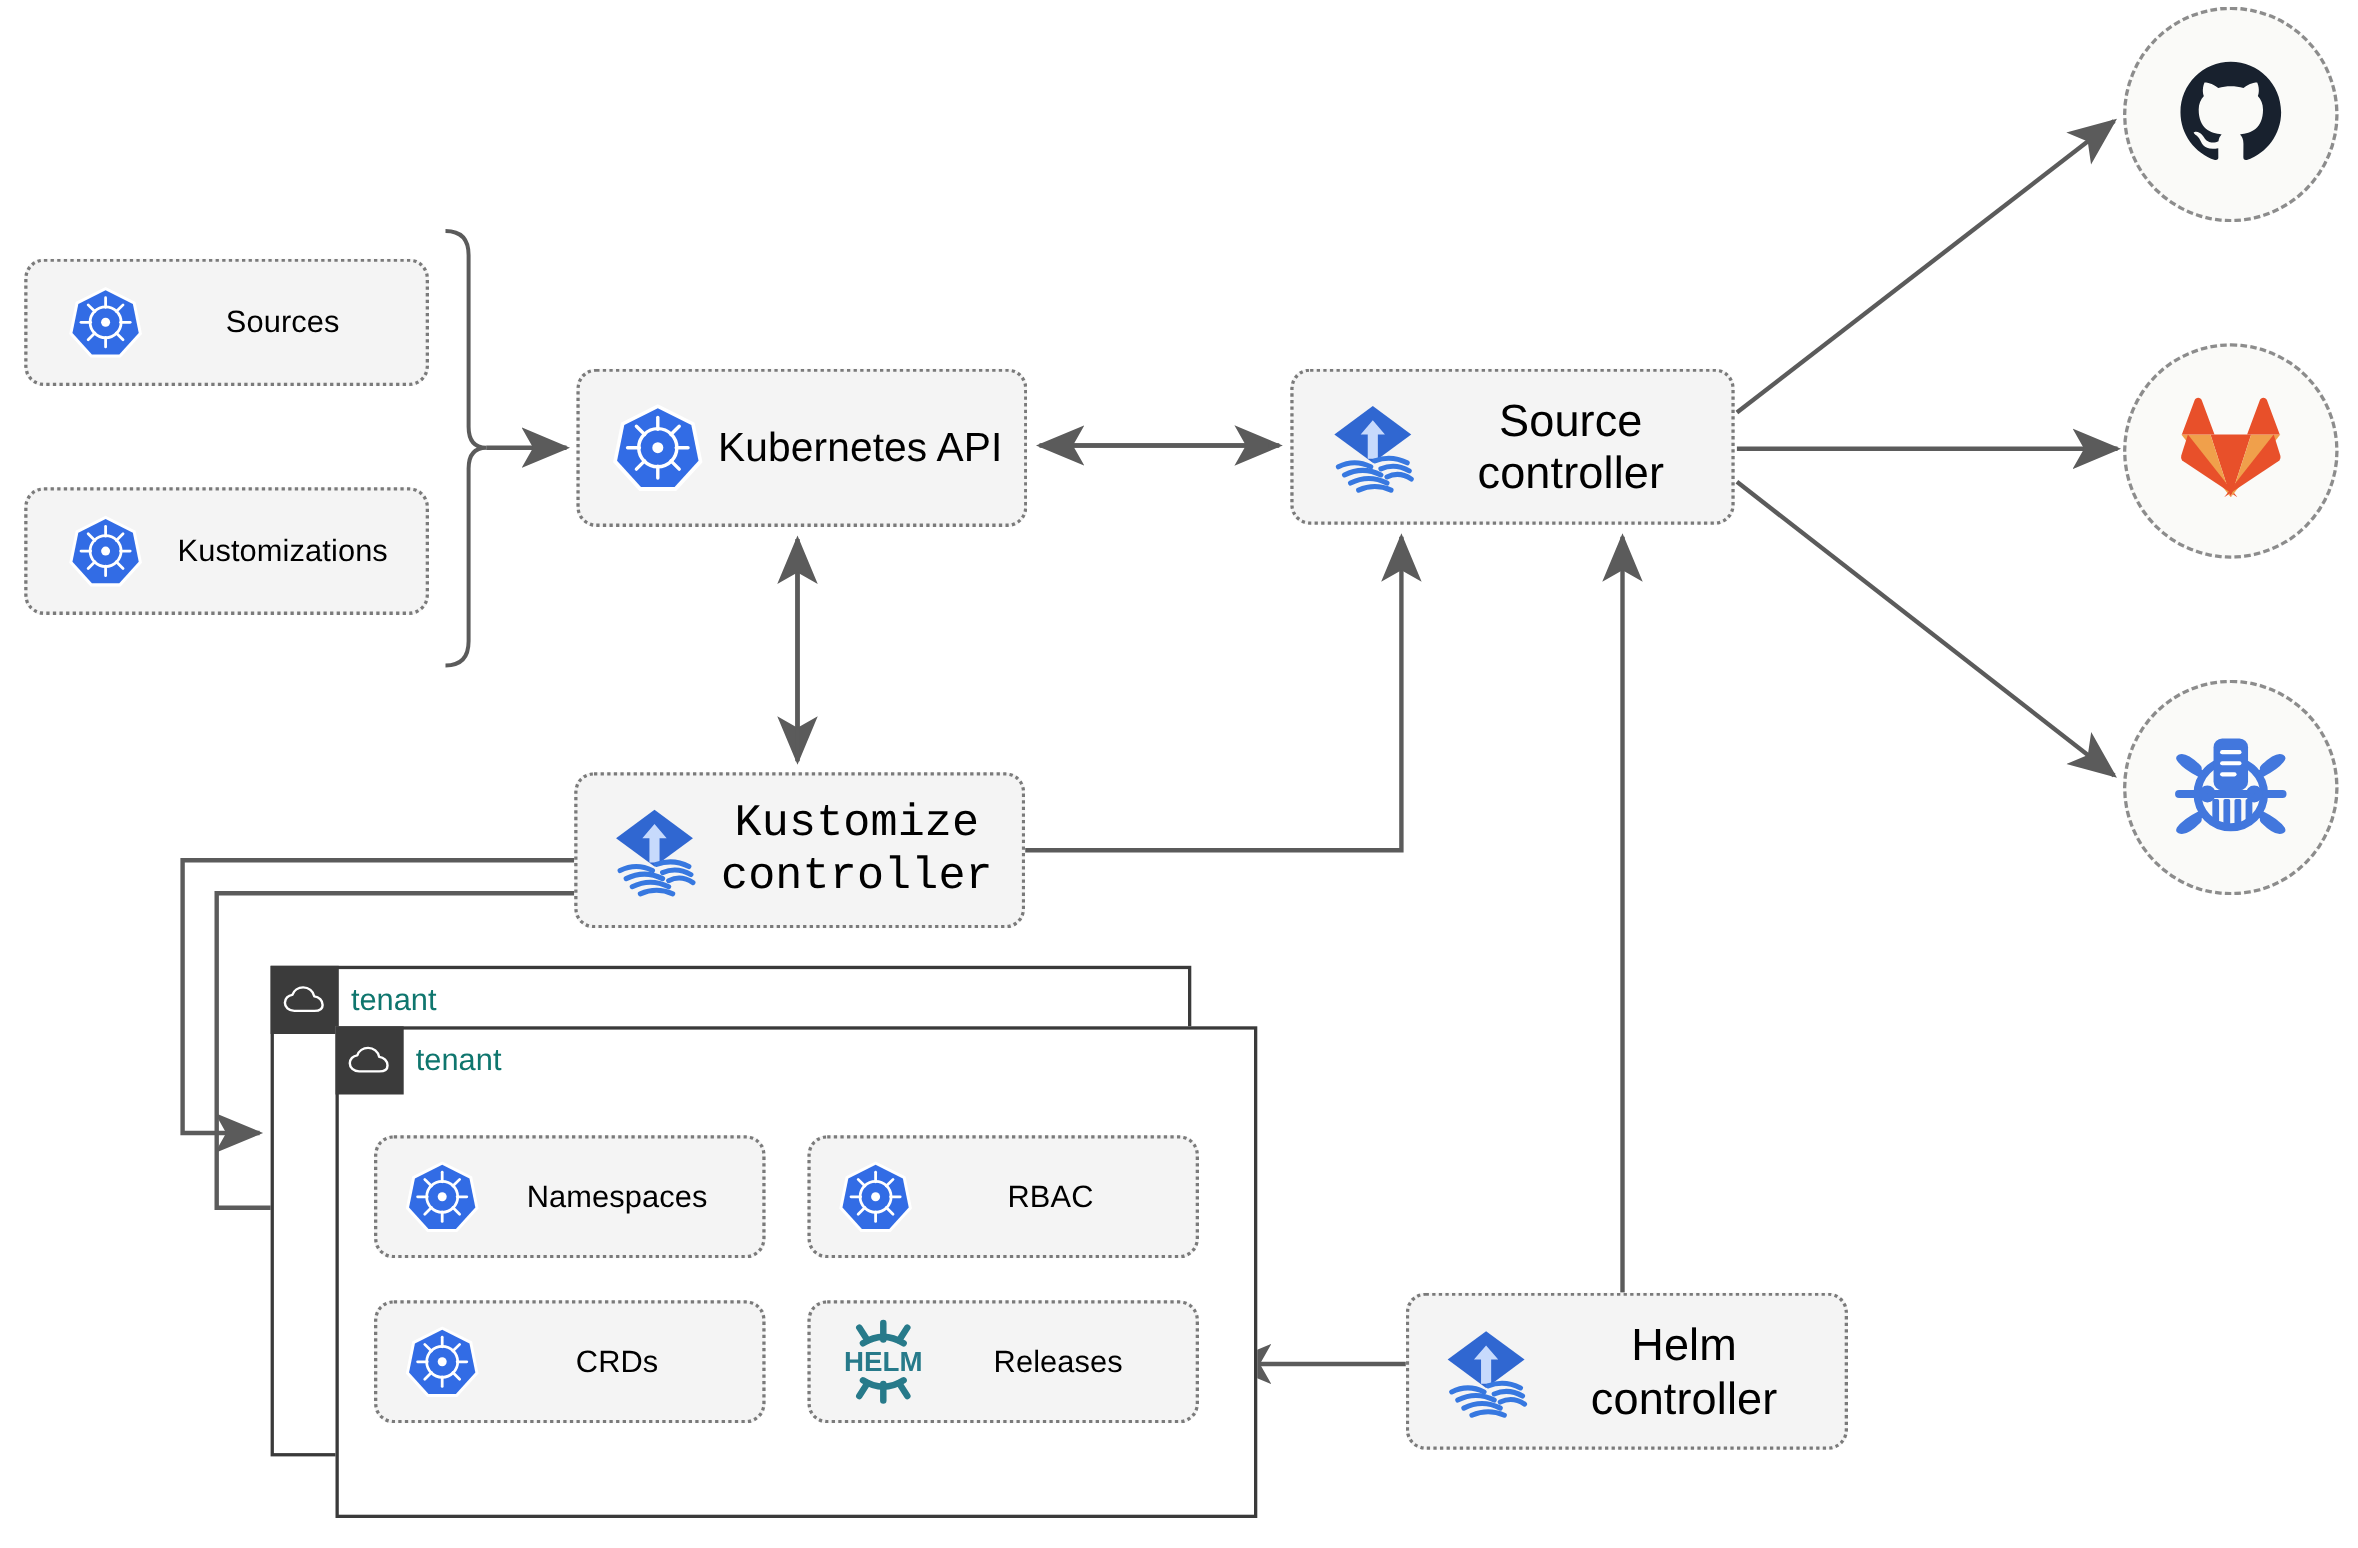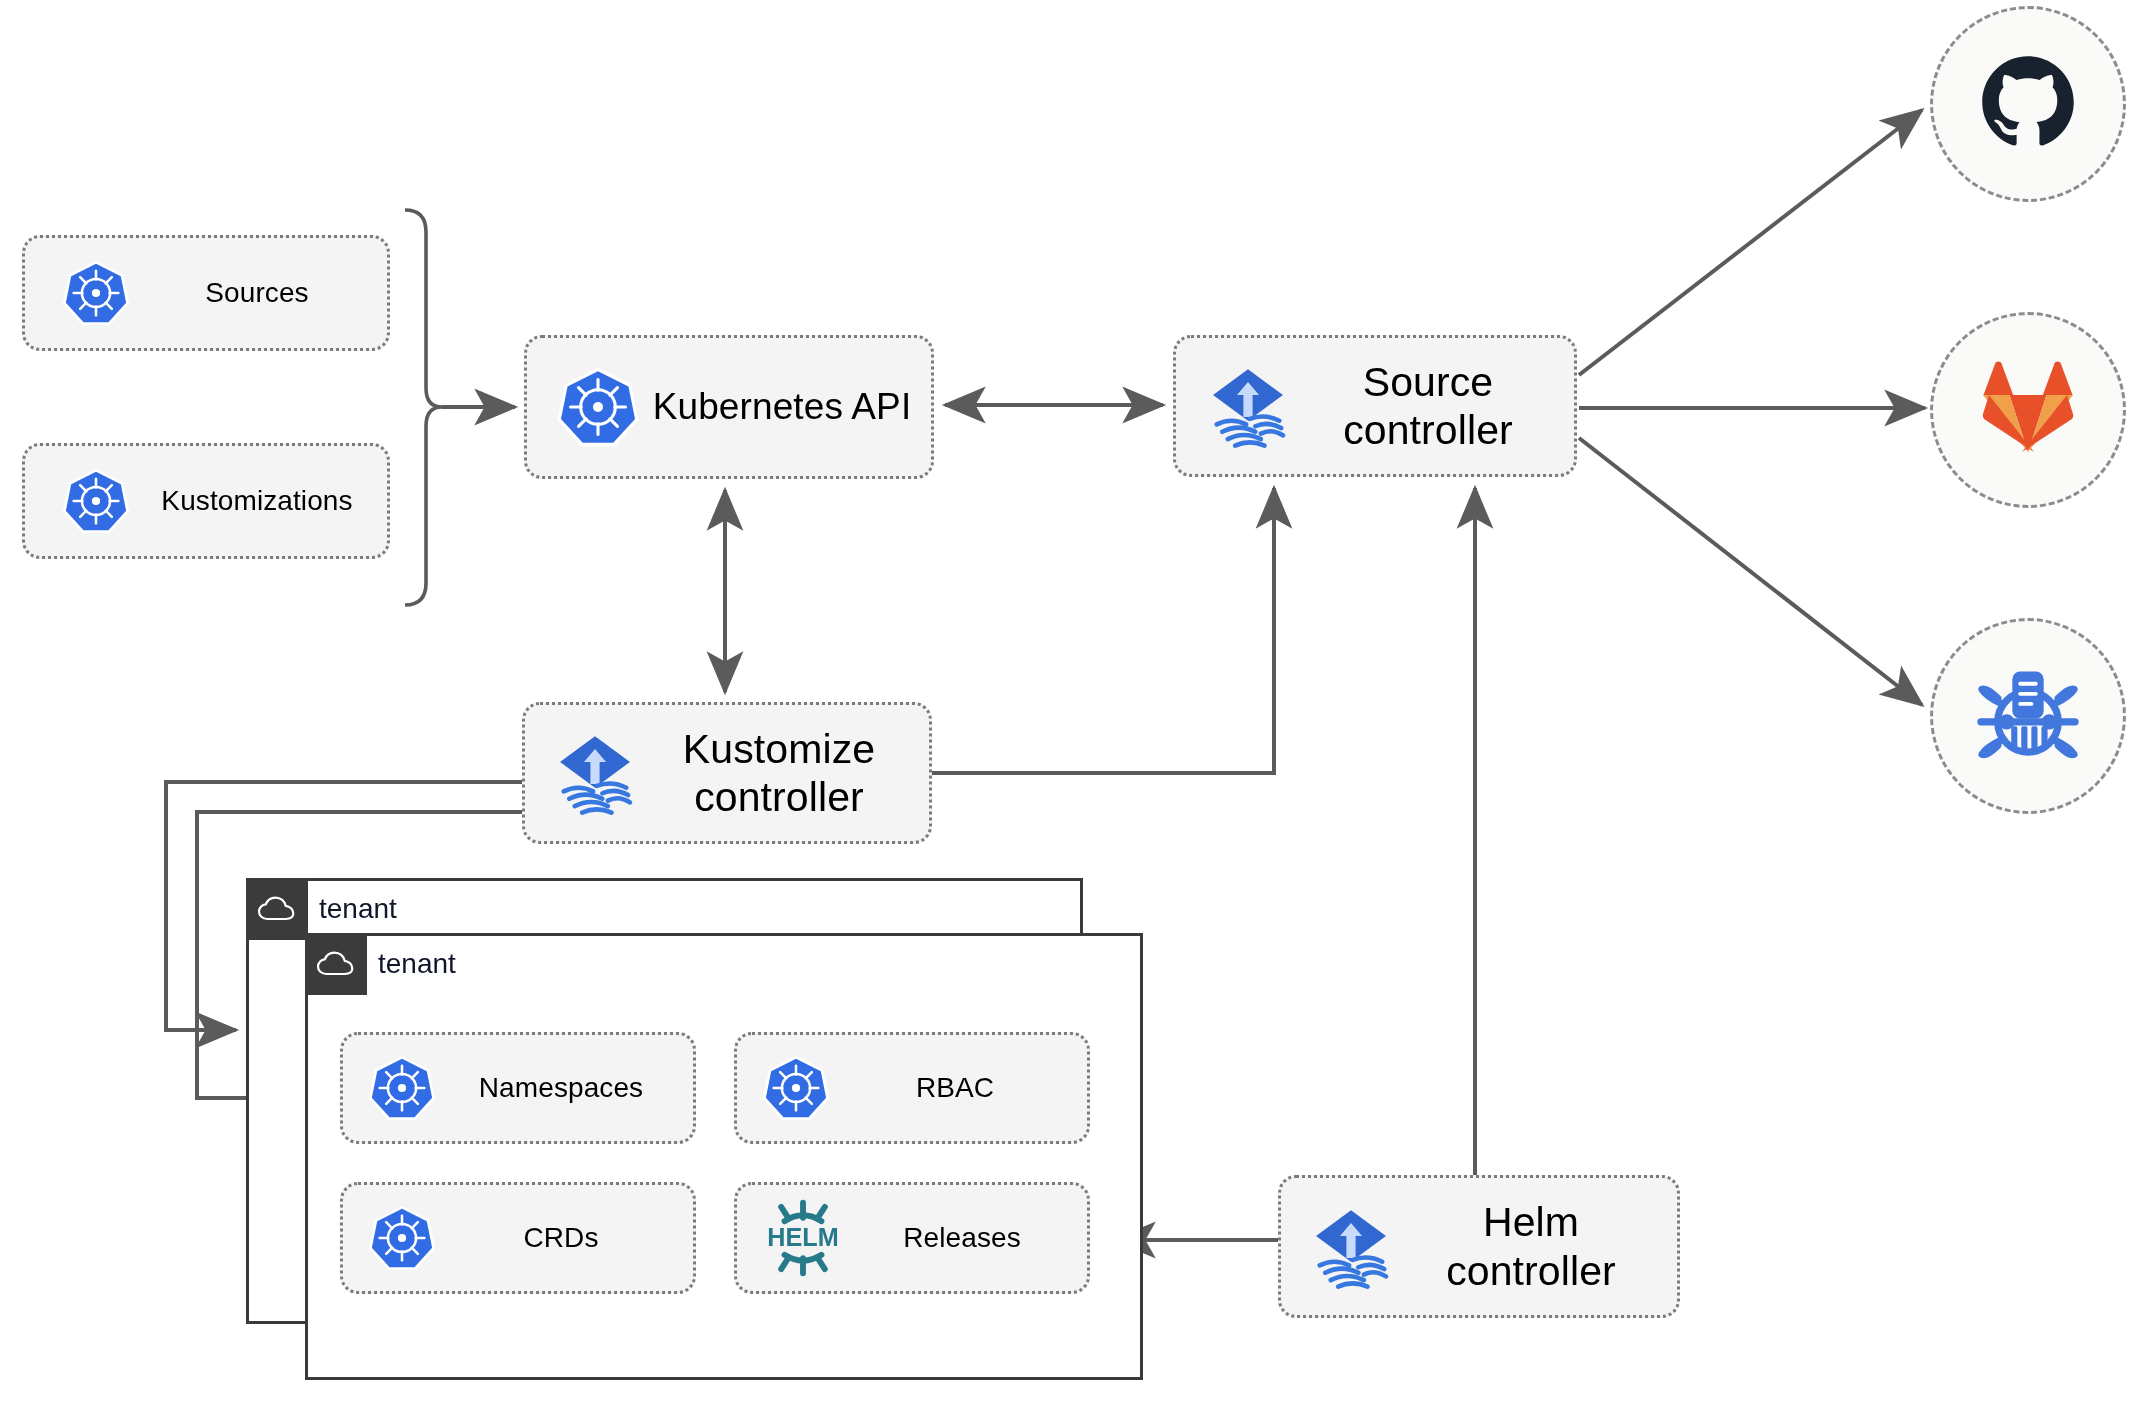--- a/index.html
+++ b/index.html
@@ -34,21 +34,21 @@
   }
 
   
   .tenant{position:absolute;border:3px solid #3a3a3a;background:#ffffff;box-sizing:border-box;}
   .tenant-tab{
     position:absolute;left:-3px;top:-3px;height:62px;
     background:#3b3b3b;display:flex;align-items:center;justify-content:center;width:62px;
   }
   .tenant-title{
     position:absolute;top:-3px;height:62px;display:flex;align-items:center;
-    color:#0f172a;font-size:28px;
+    color:#0f766e;font-size:28px;
   }
   .helmword{
     font-family:"Liberation Sans","DejaVu Sans",sans-serif;
     font-weight:bold;font-size:30px;fill:#277a8a;letter-spacing:0px;
   }
 </style>
 </head>
 <body>
 
 <div id="stage">
@@ -188,21 +188,21 @@
           <path d="M52 64 Q 68 58 84 66"></path>
           <path d="M58 72 Q 72 66 86 74"></path>
           <path d="M64 80 Q 76 74 88 82"></path>
         </g>
       </svg>
     </span>
     <span class="lbl">Source
 controller</span>
   </div>
 
-  <div class="node" style="left:522px;top:702px;width:410px;height:142px;">
+  <div class="node" style="left:522px;top:702px;width:410px;height:142px;font-family:Liberation Mono, monospace;">
     <span class="ico" style="margin-left:24px;margin-right:2px;">
       <svg width="92" height="92" viewBox="0 0 100 100" aria-hidden="true">
         <path d="M50 10 L88 38 L50 66 L12 38 Z" fill="#3067d1"></path>
         <path d="M50 24 L62 38 L55 38 L55 62 L45 62 L45 38 L38 38 Z" fill="#c7dafc"></path>
         <g stroke="#3778e0" stroke-width="5" fill="none" stroke-linecap="round">
           <path d="M16 70 Q 32 62 48 70"></path>
           <path d="M22 78 Q 40 69 58 78"></path>
           <path d="M28 86 Q 46 77 64 86"></path>
           <path d="M36 93 Q 52 86 68 93"></path>
           <path d="M52 64 Q 68 58 84 66"></path>

